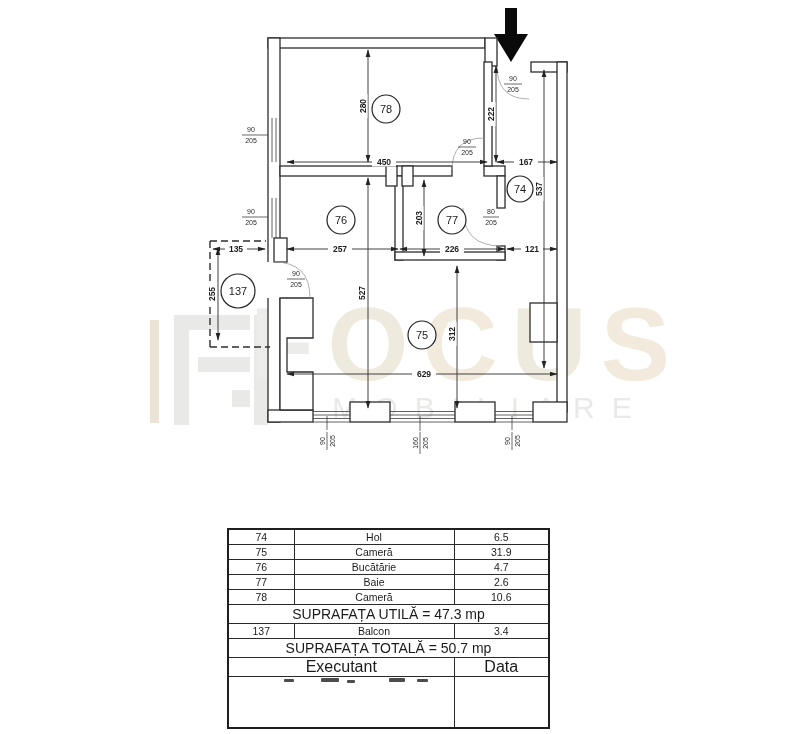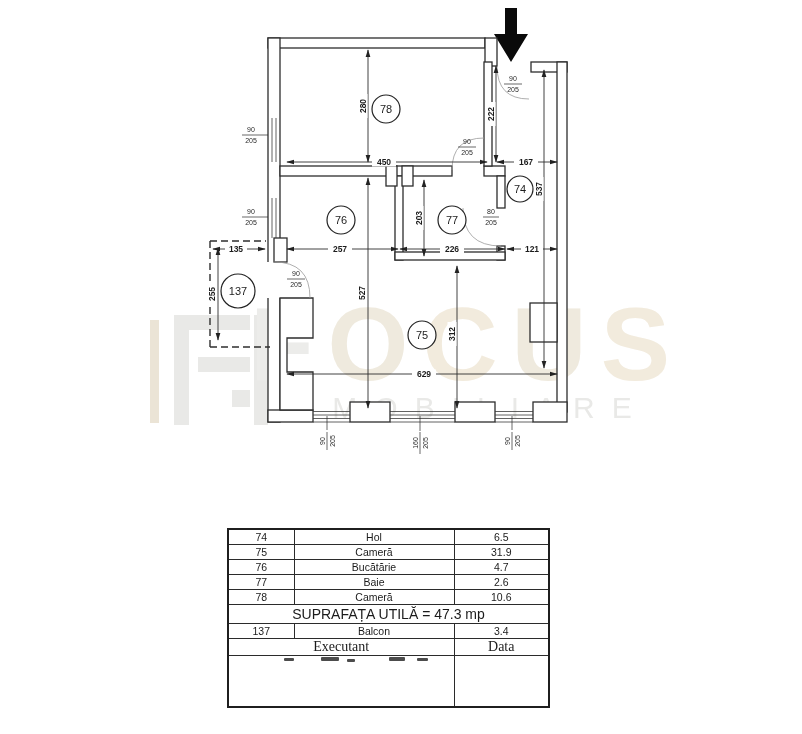--- a/index.html
+++ b/index.html
@@ -32,21 +32,21 @@
   .room{font-size:11px;fill:#1d1d1d;text-anchor:middle;}
   
   .tblwrap{position:absolute;left:227px;top:528px;}
   table.rt{border-collapse:collapse;table-layout:fixed;border:2px solid #1f1f1f;
            font-family:"Liberation Sans",sans-serif;color:#1b1b1b;}
   table.rt td,table.rt th{border:1px solid #2b2b2b;text-align:center;vertical-align:middle;
            padding:0;font-weight:400;}
   th.hdr{height:40px;font-size:10.5px;line-height:1.3;white-space:pre-line;}
   td.data{height:14px;font-size:10.5px;}
   td.merged{height:18px;font-size:14px;}
-  td.foot{height:14px;font-size:14px;font-family:Liberation Serif, serif;}
+  td.foot{height:14px;font-size:16px;}
   td.partial{height:50px;vertical-align:top;position:relative;}
   .sig{position:absolute;background:#4c4c4c;border-radius:1px;}
 </style>
 </head>
 <body>
 
 <div class="stage">
 
   <div class="wm">
     <div class="wm-bar" style="left:150px;top:320px;width:9px;height:103px"></div>
@@ -307,20 +307,23 @@
       </tr>
       <tr>
         <td class="merged" colspan="3">SUPRAFAȚA UTILĂ = 47.3 mp</td>
       </tr>
       <tr>
         <td class="data">137</td>
         <td class="data">Balcon</td>
         <td class="data">3.4</td>
       </tr>
       <tr>
+        <td class="merged" colspan="3">SUPRAFAȚA TOTALĂ = 50.7 mp</td>
+      </tr>
+      <tr>
         <td class="foot" colspan="2">Executant</td>
         <td class="foot">Data</td>
       </tr>
       <tr>
         <td class="partial" colspan="2">
           <div class="sig" style="left:55px;top:2px;width:10px;height:3px"></div>
           <div class="sig" style="left:92px;top:1px;width:18px;height:4px"></div>
           <div class="sig" style="left:118px;top:3px;width:8px;height:3px"></div>
           <div class="sig" style="left:160px;top:1px;width:16px;height:4px"></div>
           <div class="sig" style="left:188px;top:2px;width:11px;height:3px"></div>

